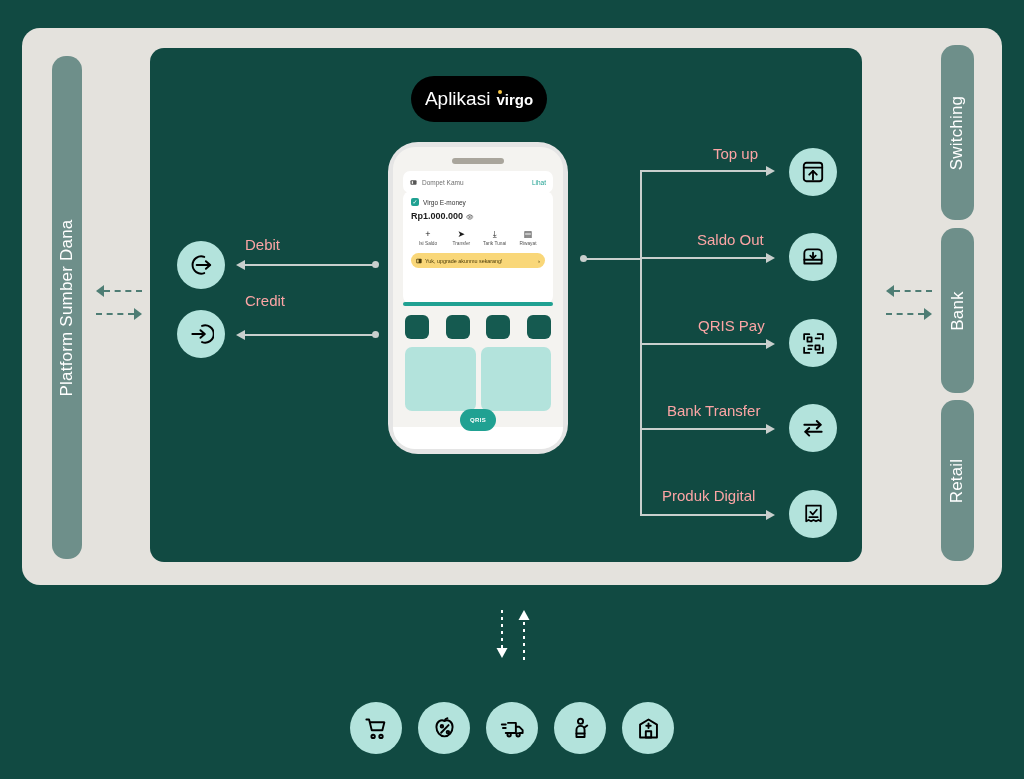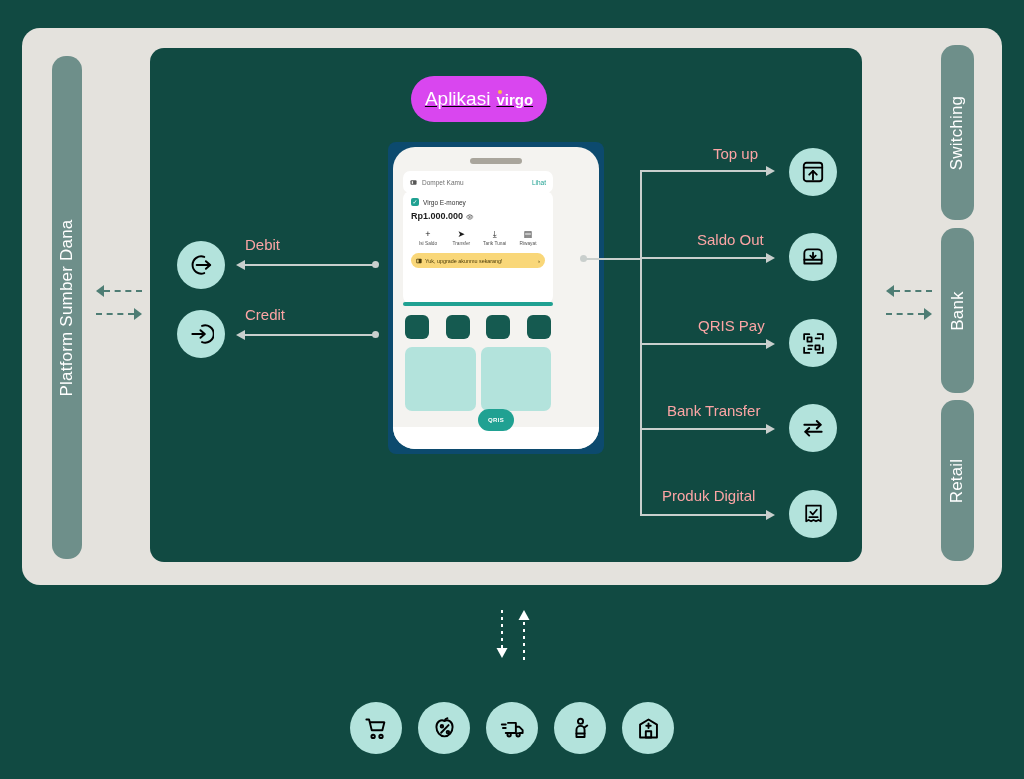--- a/index.html
+++ b/index.html
@@ -49,34 +49,34 @@
 
   
   .inner-panel{
     position:absolute; left:150px; top:48px; width:712px; height:514px;
     background:#114a42; border-radius:14px;
   }
 
   
   .title-pill{
     position:absolute; left:411px; top:76px; width:136px; height:46px;
-    background:#d946ef; border-radius:23px;
-    display:flex; align-items:center; justify-content:center; gap:6px;text-decoration:underline;
+    background:#000000; border-radius:23px;
+    display:flex; align-items:center; justify-content:center; gap:6px;
   }
   .title-pill .t1{ color:#fff; font-size:19px; }
   .title-pill .t2{ color:#fff; font-size:15px; font-weight:bold; position:relative; }
   .title-pill .t2 .dot{
     position:absolute; width:4px; height:4px; border-radius:50%;
     background:#f6c544; left:2px; top:-1px;
   }
 
   
   .phone{
-    position:absolute; left:388px; top:142px; width:216px; height:312px;
-    background:#0c4a6e; border-radius:8px; padding:5px;
+    position:absolute; left:388px; top:142px; width:180px; height:312px;
+    background:#e5e5e5; border-radius:30px; padding:5px;
   }
   .phone-inner{
     width:100%; height:100%; background:#f4f3f0;
     border-radius:22px; position:relative; overflow:hidden;
   }
   .notch{
     position:absolute; left:50%; transform:translateX(-50%); top:11px;
     width:52px; height:6px; border-radius:3px; background:#a9a59c;
   }
   .wallet-head{
@@ -297,21 +297,21 @@
   <div class="hline" style="left:245px; top:264px; width:130px;"></div>
   <div class="enddot" style="left:372px; top:261px;"></div>
 
   <div class="cbubble" style="left:177px; top:310px;">
     <svg width="26" height="26" viewBox="0 0 24 24" fill="none" stroke="#000" stroke-width="1.8" stroke-linecap="round" stroke-linejoin="round">
       <path d="M13 4.5a8 8 0 1 1 0 15"></path>
       <line x1="4" y1="12" x2="15" y2="12"></line>
       <polyline points="11.5,8.5 15.5,12 11.5,15.5"></polyline>
     </svg>
   </div>
-  <div class="flow-label" style="left:245px; top:306px;">Credit</div>
+  <div class="flow-label" style="left:245px; top:292px;">Credit</div>
   <div class="arrow-left" style="left:236px; top:330px;"></div>
   <div class="hline" style="left:245px; top:334px; width:130px;"></div>
   <div class="enddot" style="left:372px; top:331px;"></div>
 
   <div class="enddot" style="left:580px; top:255px;"></div>
   <div class="hline" style="left:586px; top:258px; width:56px;"></div>
   <div class="vline" style="left:640px; top:170px; height:346px;"></div>
 
   <div class="flow-label" style="left:713px; top:145px;">Top up</div>
   <div class="hline" style="left:640px; top:170px; width:128px;"></div>

